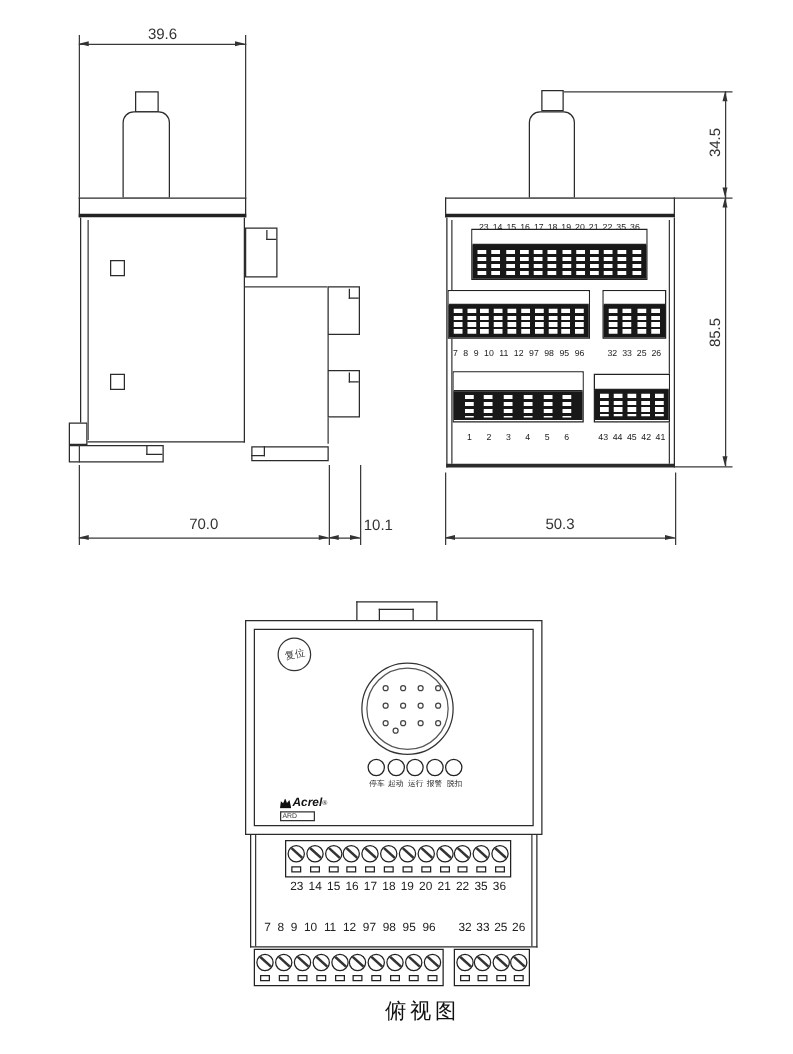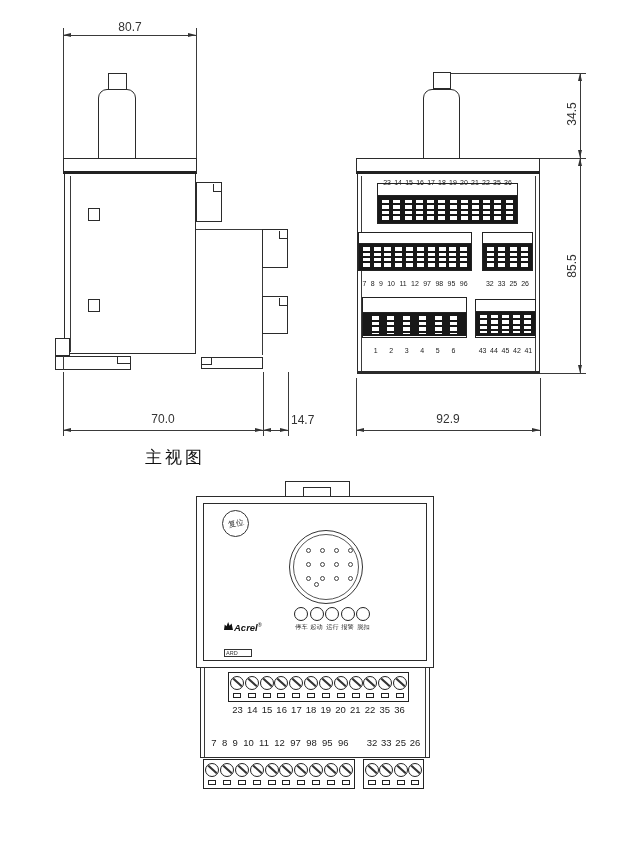--- a/index.html
+++ b/index.html
@@ -44,21 +44,21 @@
         clip-path:polygon(0 100%,8% 30%,28% 52%,46% 0,62% 48%,84% 18%,100% 100%);}
   .brand{font-size:9.5px;font-weight:bold;font-style:italic;color:#111;}
   .reg{font-size:5.5px;vertical-align:super;color:#111;}
   .modelbox{border:1px solid #333;font-size:5.5px;line-height:6px;padding:0 1px;color:#333;overflow:hidden;}
 </style>
 </head>
 <body>
 
 <div class="sheet">
 
-  <div class="a dimtext" style="left:63px;top:20px;width:134px">80.7</div>
+  <div class="a dimtext" style="left:63px;top:20px;width:134px">39.6</div>
   <div class="a hl" style="left:63px;top:35px;width:134px"></div>
   <div class="arw l" style="left:63px;top:32.5px"></div>
   <div class="arw r" style="left:188px;top:32.5px"></div>
   <div class="a vl" style="left:63px;top:28px;height:131px"></div>
   <div class="a vl" style="left:196px;top:28px;height:131px"></div>
 
   <div class="a box" style="left:108px;top:73px;width:19px;height:17px"></div>
   <div class="a box" style="left:98px;top:89px;width:38px;height:70px;border-radius:9px 9px 0 0"></div>
   <div class="a box thickb" style="left:63px;top:158px;width:134px;height:16px"></div>
   <div class="a box" style="left:64px;top:174px;width:132px;height:180px;border-top:0"></div>
@@ -86,22 +86,21 @@
   <div class="a vl" style="left:63px;top:372px;height:64px"></div>
   <div class="a vl" style="left:263px;top:372px;height:64px"></div>
   <div class="a vl" style="left:288px;top:372px;height:64px"></div>
   <div class="a dimtext" style="left:63px;top:412px;width:200px">70.0</div>
   <div class="a hl" style="left:63px;top:430px;width:200px"></div>
   <div class="arw l" style="left:63px;top:427.5px"></div>
   <div class="arw r" style="left:255px;top:427.5px"></div>
   <div class="a hl" style="left:263px;top:430px;width:25px"></div>
   <div class="arw l" style="left:263px;top:427.5px"></div>
   <div class="arw r" style="left:280px;top:427.5px"></div>
-  <div class="a dimtext" style="left:291px;top:413px;width:36px;text-align:left">14.7</div>
-  <div class="a viewlabel" style="left:127px;top:446px;width:96px">主视图</div>
+  <div class="a dimtext" style="left:291px;top:413px;width:36px;text-align:left">10.1</div>
 
   <div class="a box" style="left:433px;top:72px;width:18px;height:17px"></div>
   <div class="a box" style="left:423px;top:89px;width:37px;height:70px;border-radius:9px 9px 0 0"></div>
   <div class="a hl" style="left:451px;top:73px;width:135px"></div>
   <div class="a hl" style="left:540px;top:158px;width:46px"></div>
   <div class="a hl" style="left:540px;top:373px;width:46px"></div>
   <div class="a vl" style="left:580px;top:73px;height:300px"></div>
   <div class="arw u" style="left:577.5px;top:73px"></div>
   <div class="arw d" style="left:577.5px;top:150px"></div>
   <div class="arw u" style="left:577.5px;top:158px"></div>
@@ -221,21 +220,21 @@
   <div class="a num-row" style="left:475px;top:346px;width:61px;height:9px;font-size:7px">
       <span>43</span>
       <span>44</span>
       <span>45</span>
       <span>42</span>
       <span>41</span>
     </div>
 
   <div class="a vl" style="left:356px;top:378px;height:58px"></div>
   <div class="a vl" style="left:540px;top:378px;height:58px"></div>
-  <div class="a dimtext" style="left:356px;top:412px;width:184px">92.9</div>
+  <div class="a dimtext" style="left:356px;top:412px;width:184px">50.3</div>
   <div class="a hl" style="left:356px;top:430px;width:184px"></div>
   <div class="arw l" style="left:356px;top:427.5px"></div>
   <div class="arw r" style="left:532px;top:427.5px"></div>
 
   <div class="a box" style="left:285px;top:481px;width:65px;height:16px;border-bottom:0"></div>
   <div class="a box" style="left:303px;top:487px;width:28px;height:10px;border-width:1px;border-bottom:0"></div>
   <div class="a box" style="left:196px;top:496px;width:238px;height:172px"></div>
   <div class="a box" style="left:203px;top:503px;width:224px;height:158px;border-width:1px"></div>
 
   <div class="a reset" style="left:222px;top:510px;width:27px;height:27px">
@@ -276,21 +275,21 @@
       <div class="led-unit">
         <div class="led-c"></div>
         <span class="led-lab">报警</span>
       </div>
       <div class="led-unit">
         <div class="led-c"></div>
         <span class="led-lab">脱扣</span>
       </div>
     </div>
 
-  <div class="a" style="left:224px;top:622px;display:flex;align-items:flex-start">
+  <div class="a" style="left:224px;top:637px;display:flex;align-items:center">
     <span class="mark"></span>
       <span class="brand">Acrel</span>
       <span class="reg">®</span>
   </div>
   <div class="a modelbox" style="left:224px;top:649px;width:28px;height:8px">ARD</div>
 
   <div class="a tv-strip" style="left:228px;top:672px;width:181px;height:30px">
       <div class="screw-unit">
         <div class="screw-c"></div>
         <div class="screw-clamp"></div>
@@ -432,14 +431,15 @@
       <div class="screw-unit">
         <div class="screw-c"></div>
         <div class="screw-clamp"></div>
       </div>
       <div class="screw-unit">
         <div class="screw-c"></div>
         <div class="screw-clamp"></div>
       </div>
     </div>
 
+  <div class="a viewlabel" style="left:290px;top:797px;width:96px">俯视图</div>
 
 </div>
 
 </body></html>

